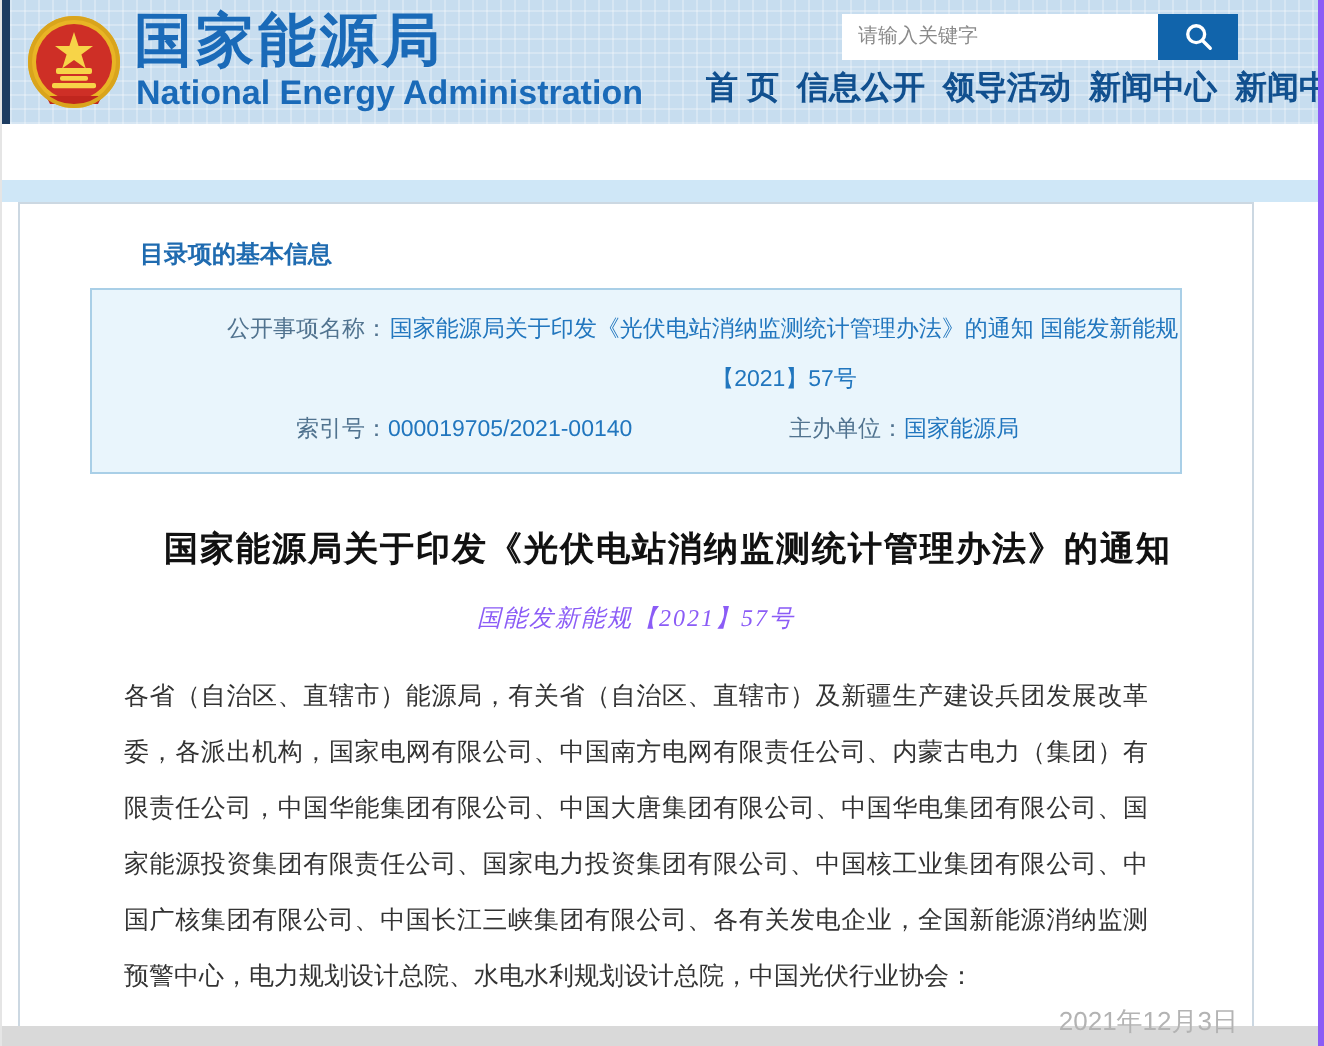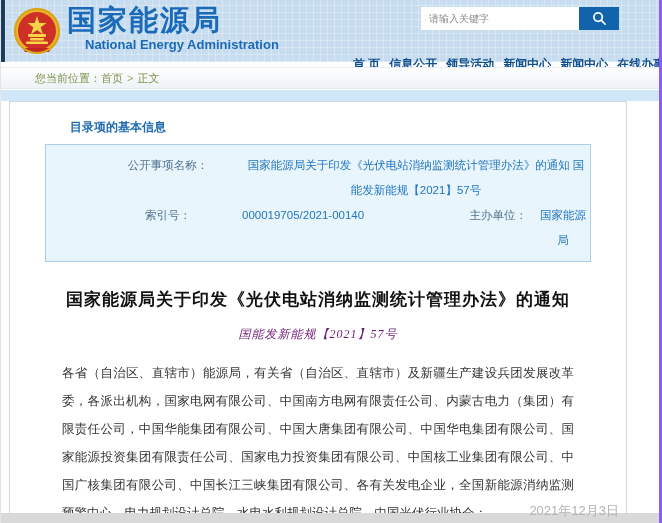--- a/index.html
+++ b/index.html
@@ -19,35 +19,35 @@
       #c7ddef;
     border-left:4px solid #1d3c61;
   }
   .emblem { position:absolute; left:8px; top:7px; width:48px; height:48px; }
   .brand-cn {
     position:absolute; left:62px; top:1px;
     font-size:29px; font-weight:bold; color:#1a6ab8; letter-spacing:2px;
   }
   .brand-en {
     position:absolute; left:63px; top:37px;
-    font-size:13px; font-weight:bold; color:#1a6ab8;margin-left:17px;
+    font-size:17px; font-weight:bold; color:#1a6ab8;
   }
   .search-row { position:absolute; left:416px; top:7px; height:23px; display:flex; }
   .search-input {
     width:158px; height:23px; border:1px solid #ffffff; background:#ffffff;
     font-size:10px; padding:0 7px; color:#333; outline:none;
   }
   .search-input::placeholder { color:#8a8a8a; }
   .search-btn {
     width:40px; height:23px; background:#1164ab; border:none; cursor:pointer;
     display:flex; align-items:center; justify-content:center;
   }
   .nav {
-    position:absolute; left:348px; top:56px; width:306px;
-    display:flex; gap:9px; font-size:12px; font-weight:bold; color:#11508f;
+    position:absolute; left:348px; top:34px; width:306px;
+    display:flex; gap:9px; font-size:16px; font-weight:bold; color:#11508f;
     white-space:nowrap;
   }
   .nav-item { cursor:pointer; }
 
   
   .crumb-bar {
     position:absolute; top:67px; left:0; width:662px; height:22px;
     background:linear-gradient(#fefefe,#eef3f7);
     border-top:1px solid #e8eef3; border-bottom:1px solid #e3ebf1;
     font-size:11px; color:#7a9148; line-height:21px; padding-left:34px;
@@ -63,36 +63,36 @@
   }
   .section-title {
     margin:17px 0 0 60px; font-size:12px; font-weight:bold; color:#1f6bb0;
   }
   .info-box {
     margin:8px auto 0 auto; width:546px;
     background:#e9f5fc; border:1px solid #a9cfe7;
     padding:8px 0 8px 0; font-size:11.5px;
   }
   .info-row { display:flex; line-height:25px; }
-  .ilabel { width:148px; text-align:center; color:#51738f; flex-shrink:0;margin-left:48px; }
+  .ilabel { width:148px; text-align:right; color:#51738f; flex-shrink:0; }
   .ivalue { color:#2176be; }
   .ivalue.bold { font-weight:normal;text-align:center; }
   .ivalue.cell { width:182px; }
   .ilabel.second { width:76px; }
 
   
   .doc-title {
-    margin:26px 40px 0 40px; text-align:center;
+    margin:26px 40px 0 40px; text-align:right;
     font-family:"Liberation Serif","DejaVu Serif",serif;
     font-size:17px; font-weight:bold; color:#111; letter-spacing:1px;
   }
   .doc-number {
     margin-top:15px; text-align:center;
     font-family:"Liberation Serif","DejaVu Serif",serif; font-style:italic;
-    font-size:12px; color:#701a75; letter-spacing:1px;
+    font-size:12px; color:#8b5cf6; letter-spacing:1px;
   }
   .doc-body { margin:16px 52px 0 52px; font-size:12.5px; color:#333; }
   .doc-body p { line-height:28px; text-align:justify; }
   .sign-date {
     position:absolute; top:502px; right:40px;
     font-size:13px; color:#b3b3b3; z-index:2;
   }
 
   
   .footer-bar {
@@ -132,23 +132,20 @@
     <div class="nav">
       <span class="nav-item">首 页</span>
       <span class="nav-item">信息公开</span>
       <span class="nav-item">领导活动</span>
       <span class="nav-item">新闻中心</span>
       <span class="nav-item">新闻中心</span>
       <span class="nav-item">在线办事</span>
     </div>
   </div>
 
-  <div class="crumb-bar">
-    <span>您当前位置：</span><a href="#">首页</a><span class="crumb-sep">&gt;</span><span>正文</span>
-  </div>
   <div class="strip"></div>
 
   <div class="card">
     <div class="section-title">目录项的基本信息</div>
 
     <div class="info-box">
       <div class="info-row">
         <span class="ilabel">公开事项名称：</span>
         <span class="ivalue bold">国家能源局关于印发《光伏电站消纳监测统计管理办法》的通知 国能发新能规【2021】57号</span>
       </div>

